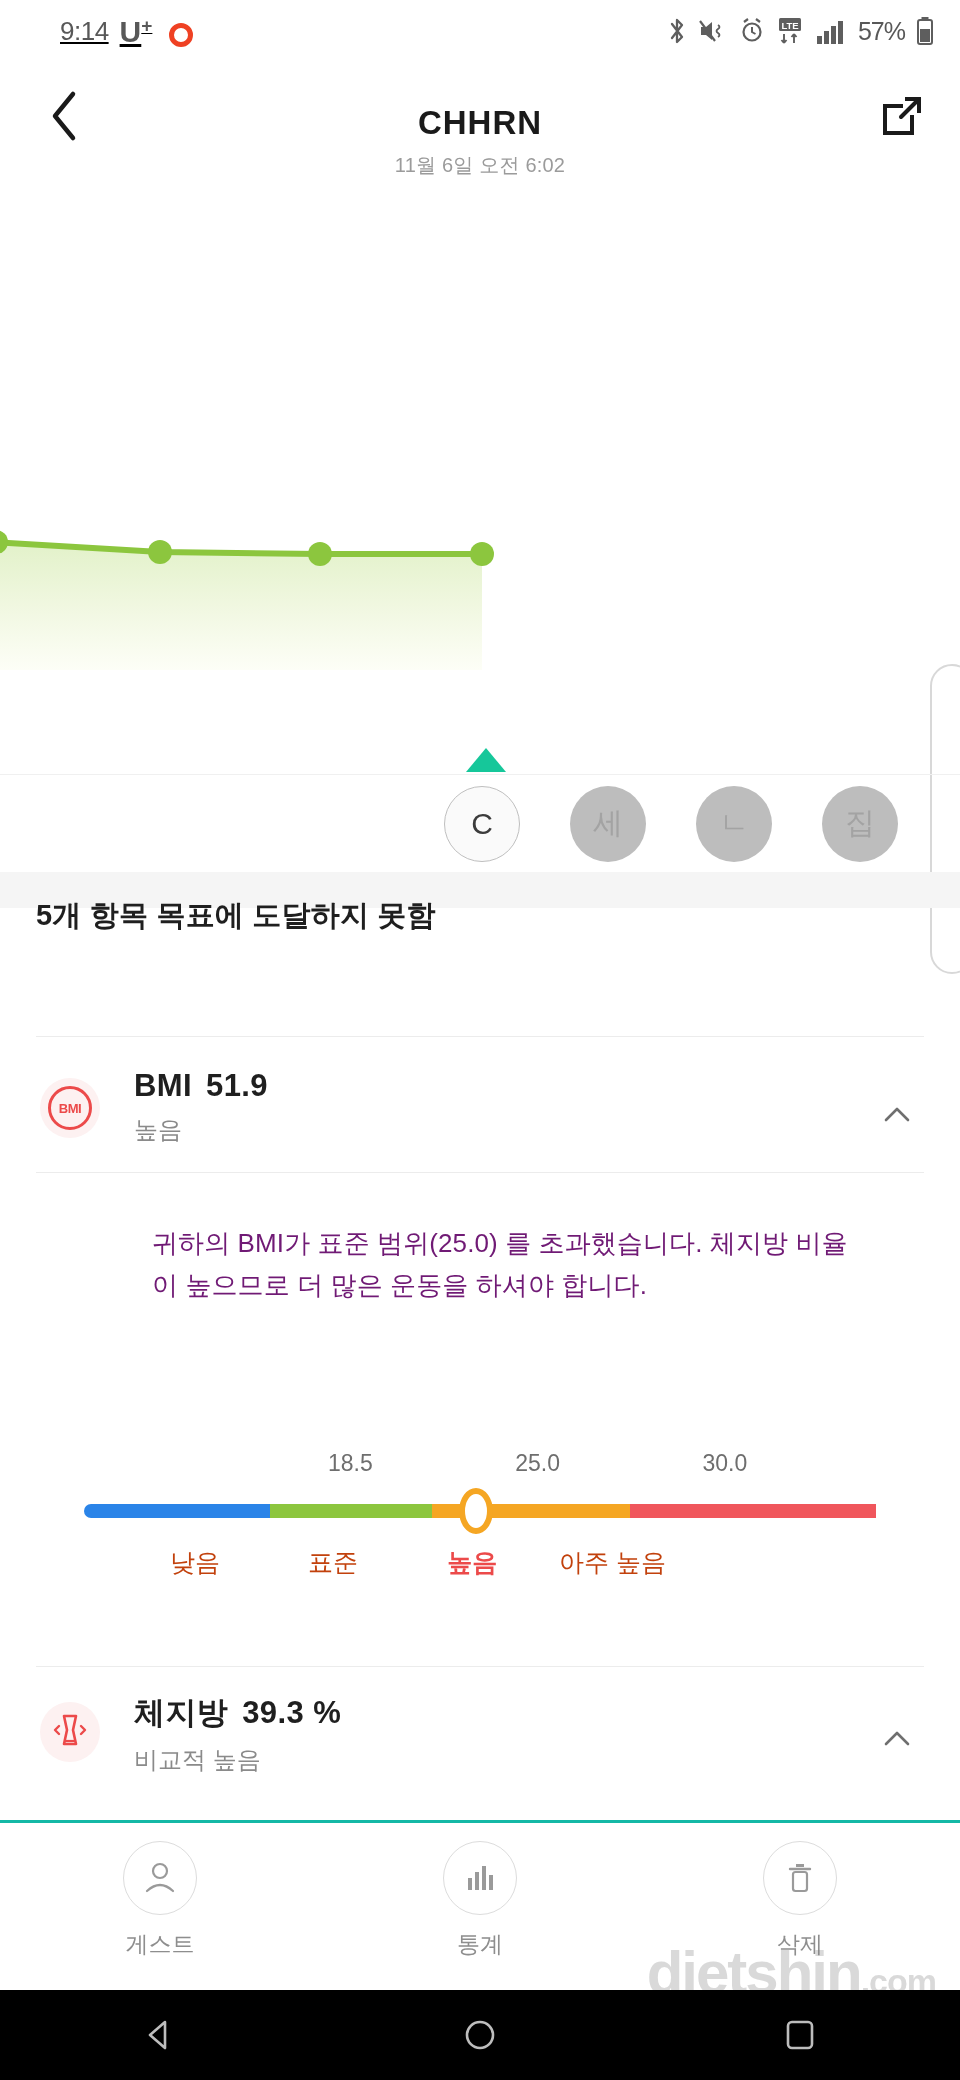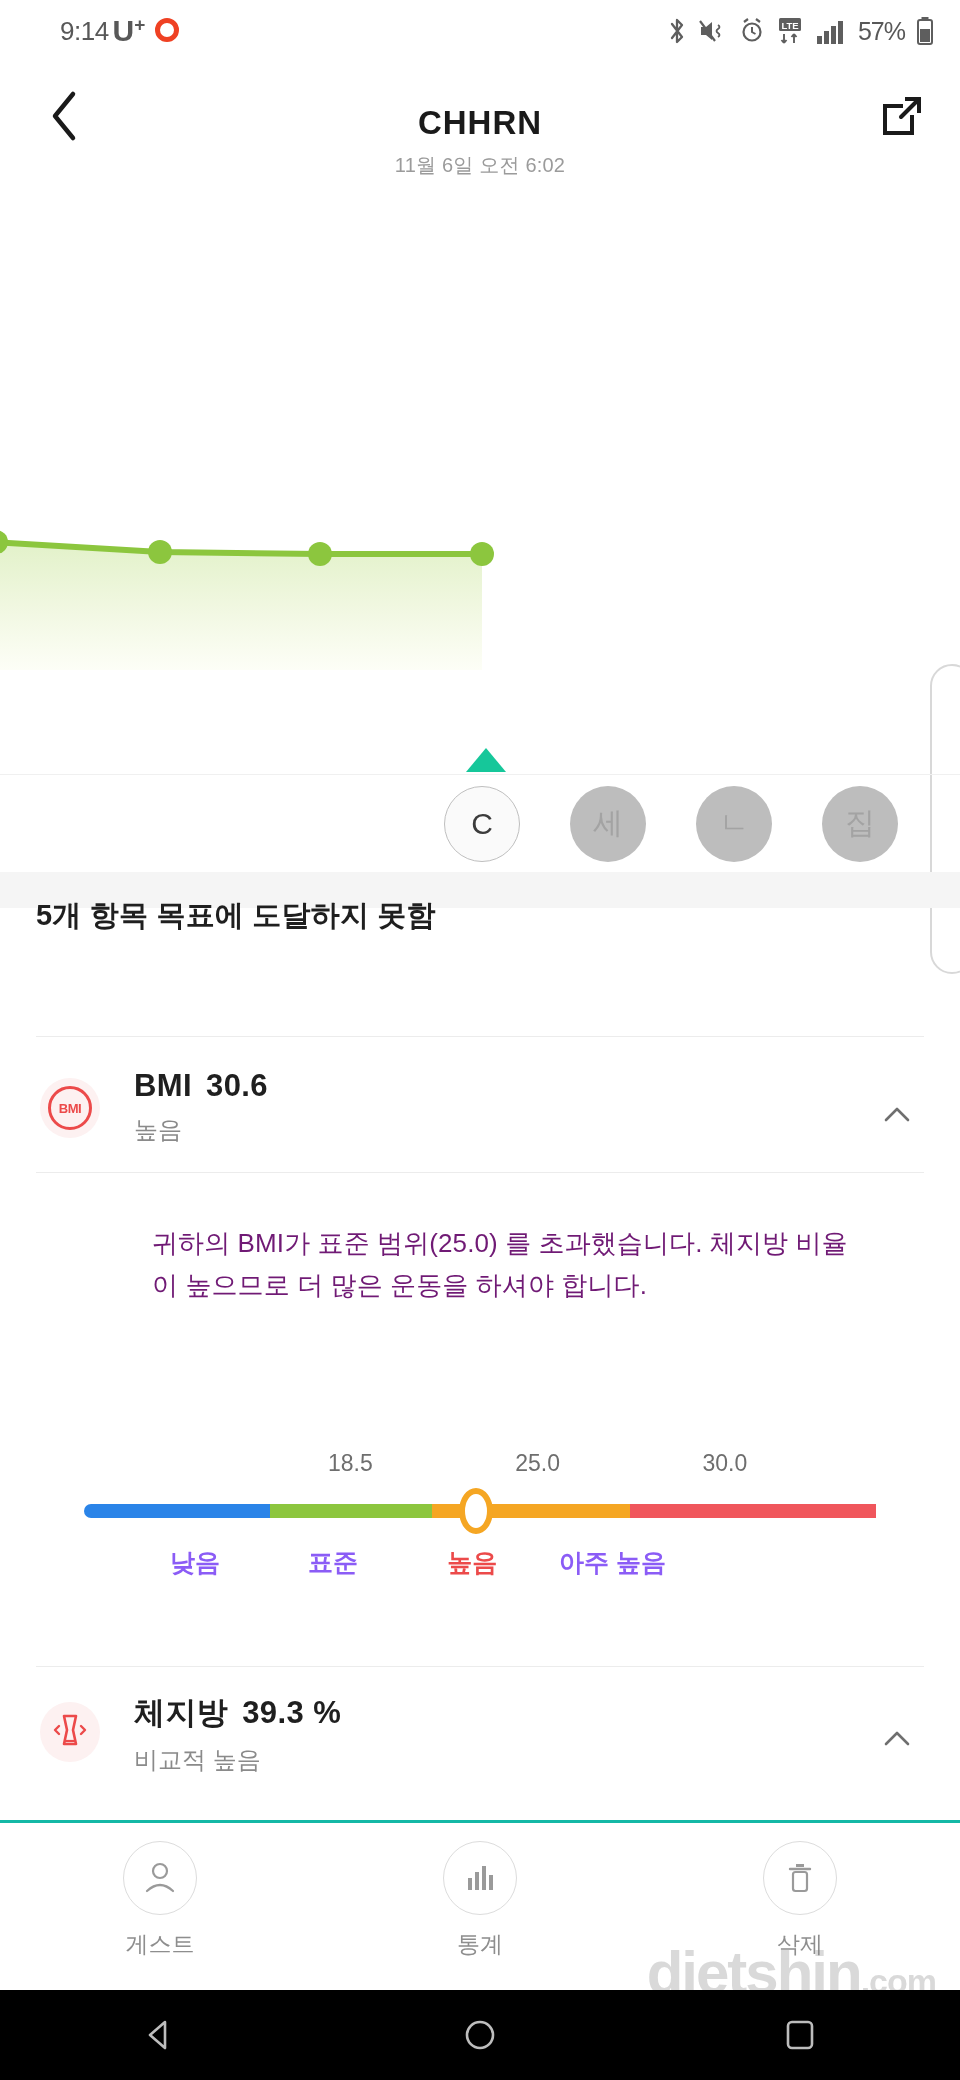--- a/index.html
+++ b/index.html
@@ -15,21 +15,21 @@
     background:#ffffff;
   }
 
   
   .statusbar {
     position:absolute; left:0; top:0; width:960px; height:62px;
     background:#ffffff;
     display:flex; align-items:center; justify-content:space-between;
     padding:0 26px 0 60px;
   }
-  .sb-left { display:flex; align-items:flex-start; gap:4px; }
+  .sb-left { display:flex; align-items:flex-end; gap:11px;text-decoration:underline; }
   .sb-time { font-size:26px; color:#585858; letter-spacing:-0.5px; font-weight:400; }
   .sb-uplus { display:flex; align-items:flex-start; }
   .sb-u { font-size:30px; font-weight:bold; color:#585858; line-height:1; }
   .sb-plus { font-size:19px; font-weight:bold; color:#585858; line-height:1; margin-top:-1px; }
   .sb-ring {
     width:24px; height:24px; border-radius:50%;
     border:5px solid #ef4123; margin-left:6px; margin-top:2px;
   }
   .sb-right { display:flex; align-items:center; gap:11px; }
   .sb-ico { display:flex; align-items:center; }
@@ -176,21 +176,21 @@
     position:absolute; top:-16px;
     width:34px; height:46px; border-radius:50%;
     background:#ffffff; border:6px solid #f5a623;
     transform:translateX(-50%);
   }
   .scale-labels {
     position:relative; margin-top:28px; height:40px; width:960px;
   }
   .scale-lab {
     position:absolute; transform:translateX(-50%);
-    font-size:25px; color:#8b5cf6;font-weight:bold;
+    font-size:25px; color:#c2410c;
   }
   .scale-lab.active { color:#ec4a4a; font-weight:bold; }
 
   
   .bottom-nav {
     position:absolute; left:0; top:1820px; width:960px; height:160px;
     background:#ffffff; border-top:3px solid #14b8a6;
     display:flex; align-items:flex-start; justify-content:space-around;
     padding-top:18px;
   }
@@ -340,21 +340,21 @@
 
   <div class="goal-headline">5개 항목 목표에 도달하지 못함</div>
   <div class="divider" style="top:1036px;"></div>
 
   <div class="metric-row" style="top:1060px;">
     <div class="metric-icon">
       <div class="bmi-badge">BMI</div>
     </div>
     <div class="metric-text">
       <div class="metric-title">
-        <span>BMI</span><span class="mval">30.6</span>
+        <span>BMI</span><span class="mval">51.9</span>
       </div>
       <div class="metric-sub">높음</div>
     </div>
     <div class="chev">
       <svg width="30" height="30" viewBox="0 0 30 30">
         <path d="M4 20 L15 9 L26 20" fill="none" stroke="#6f6f6f" stroke-width="2.6" stroke-linecap="round" stroke-linejoin="round"></path>
       </svg>
     </div>
   </div>
   <div class="divider" style="top:1172px;"></div>

